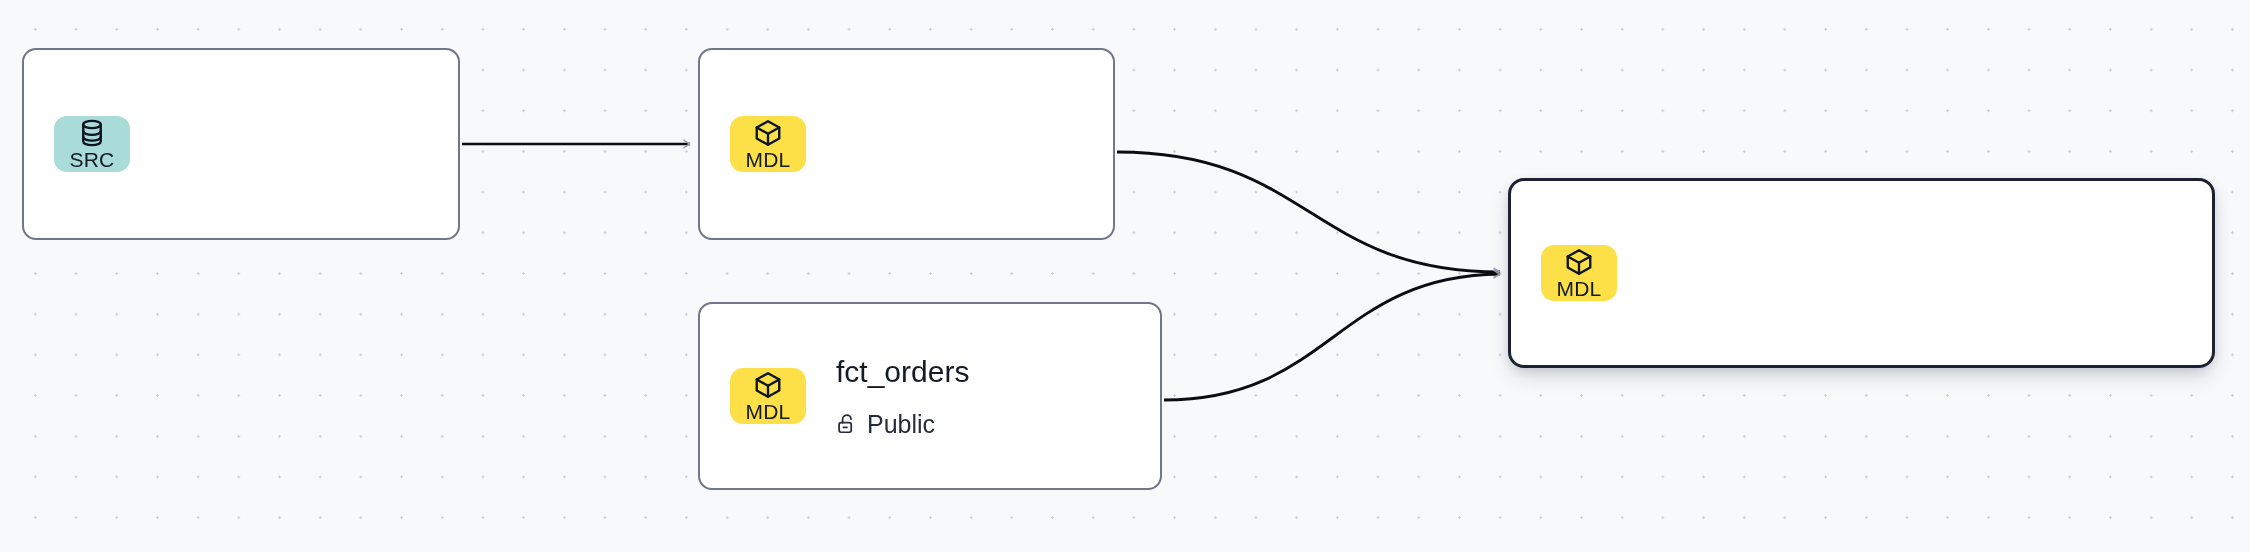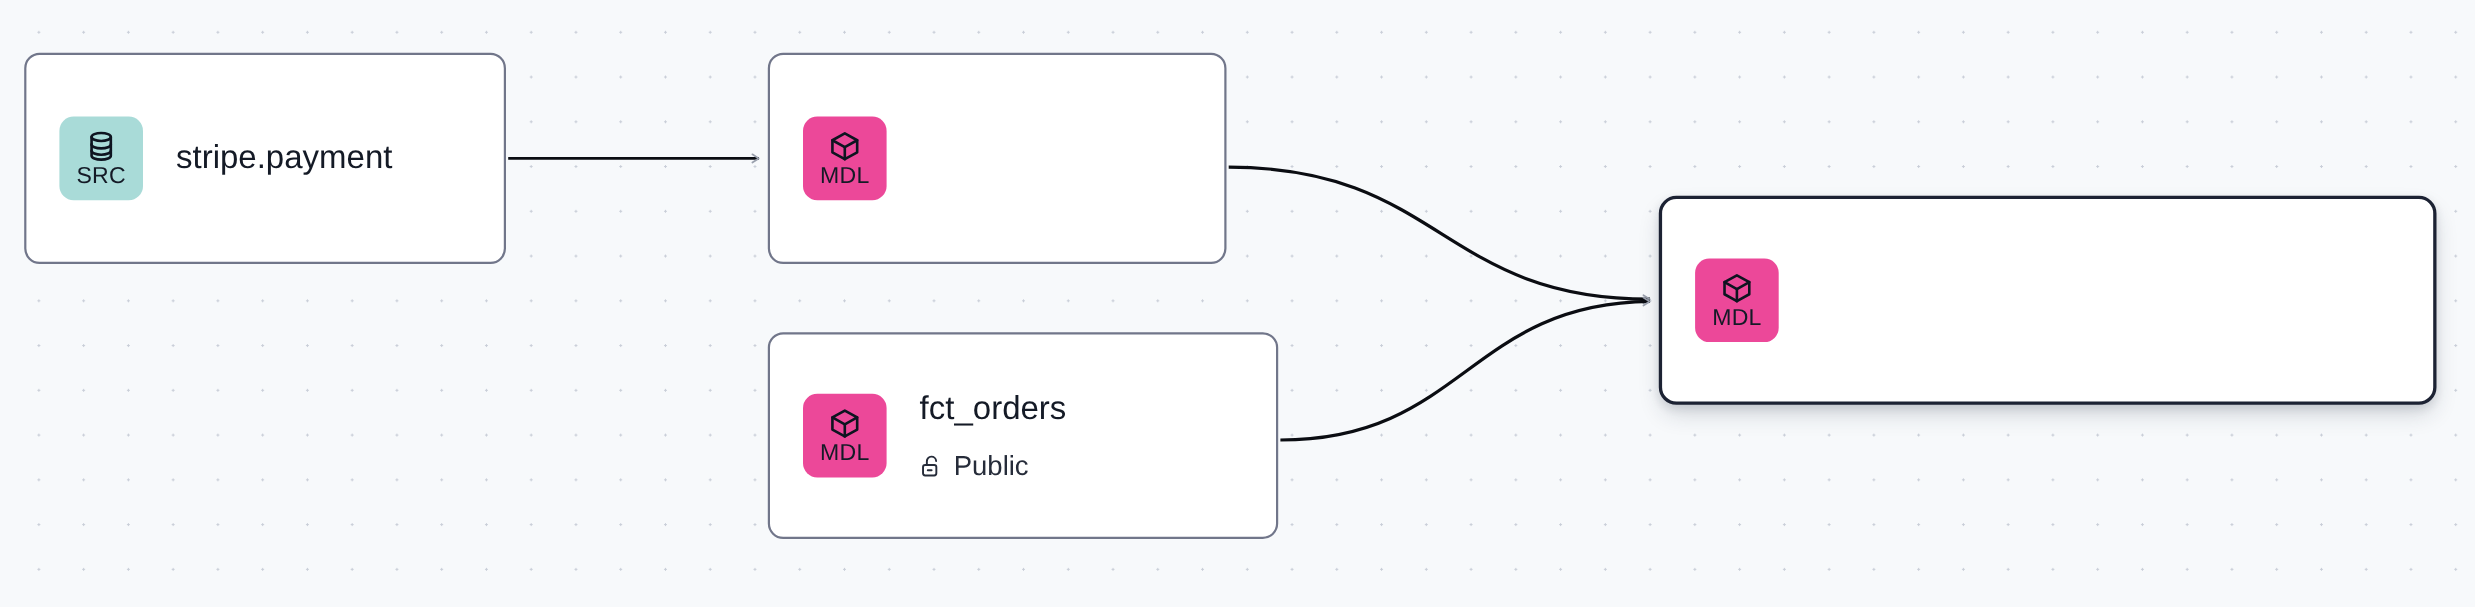--- a/index.html
+++ b/index.html
@@ -36,30 +36,30 @@
   }
   .node.selected {
     border: 3.5px solid #1c2233;
     border-radius: 16px;
     box-shadow: 0 10px 22px -4px rgba(30, 38, 60, 0.20),
                 0 3px 8px rgba(30, 38, 60, 0.10);
   }
   .badge {
     flex: 0 0 auto;
     width: 76px;
-    height: 76px;
+    height: 56px;
     border-radius: 13px;
     display: flex;
     flex-direction: column;
     align-items: center;
     justify-content: center;
     margin-left: 30px;
   }
   .badge.src { background: #a9dbd8; }
-  .badge.mdl { background: #ec4899; }
+  .badge.mdl { background: #fde047; }
   .badge svg {
     display: block;
     width: 30px;
     height: 30px;
     margin-bottom: 1px;
   }
   .badge-text {
     font-size: 21px;
     line-height: 21px;
     color: #141a26;
@@ -122,23 +122,20 @@
       <span>
         <svg viewBox="0 0 24 24" fill="none" stroke="#0e1420" stroke-width="1.9" stroke-linecap="round" stroke-linejoin="round">
           <ellipse cx="12" cy="5.2" rx="7" ry="2.9"></ellipse>
           <path d="M5 5.2 v13.6 c0 1.6 3.1 2.9 7 2.9 s7 -1.3 7 -2.9 V5.2"></path>
           <path d="M5 10.6 c0 1.6 3.1 2.9 7 2.9 s7 -1.3 7 -2.9"></path>
           <path d="M5 15.2 c0 1.6 3.1 2.9 7 2.9 s7 -1.3 7 -2.9"></path>
         </svg>
       </span>
       <span class="badge-text">SRC</span>
     </div>
-    <div class="node-body">
-      <div class="node-title">stripe.payment</div>
-    </div>
   </div>
 
   <div class="node" id="node-stg-payments">
     <div class="badge mdl">
       <span>
         <svg viewBox="0 0 24 24" fill="none" stroke="#0e1420" stroke-width="1.9" stroke-linecap="round" stroke-linejoin="round">
           <path d="M12 2.6 L21 7.6 L12 12.6 L3 7.6 Z"></path>
           <path d="M3 7.6 V16.4 L12 21.4 L21 16.4 V7.6"></path>
           <path d="M12 12.6 V21.4"></path>
         </svg>

